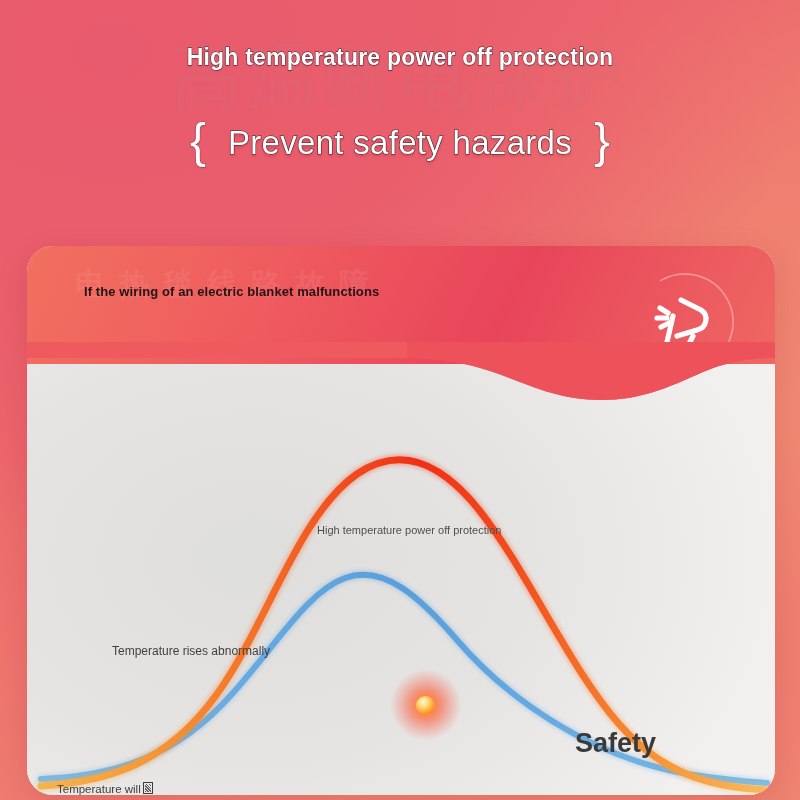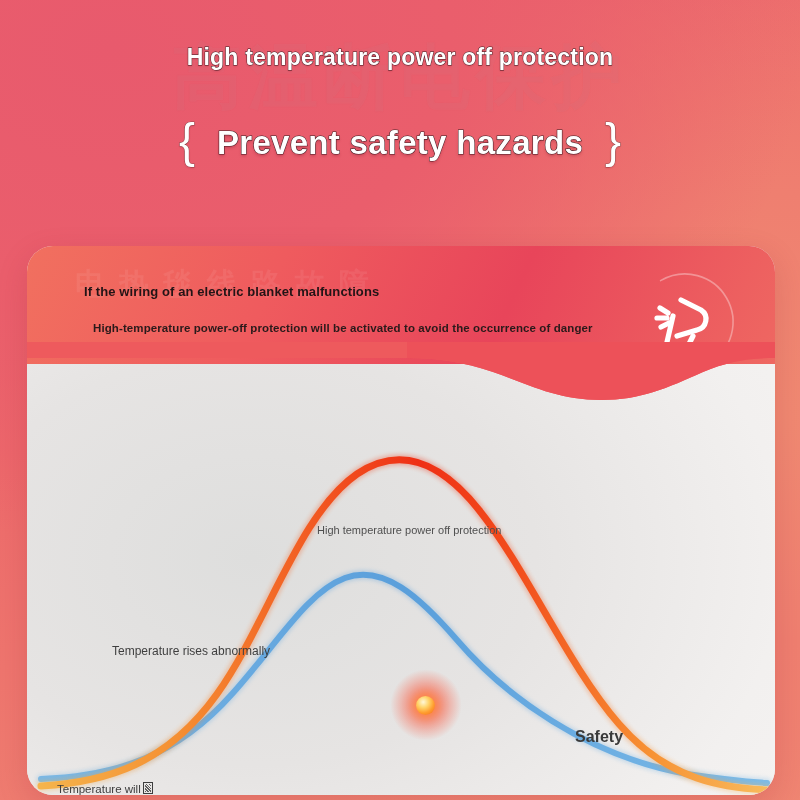--- a/index.html
+++ b/index.html
@@ -38,21 +38,21 @@
   .hero-sub-row{
     margin-top:48px;display:flex;align-items:center;justify-content:center;gap:22px;
   }
   .brace{
     font-size:48px;font-weight:400;color:#fff;line-height:1;
     -webkit-text-stroke:0.6px #5a3030;paint-order:stroke fill;
     text-shadow:0 1px 2px rgba(120,20,40,.28);
     transform:translateY(-2px);
   }
   .hero-sub{
-    font-size:33px;font-weight:700;color:#ffffff;letter-spacing:.3px;
+    font-size:33px;font-weight:400;color:#ffffff;letter-spacing:.3px;
     -webkit-text-stroke:1.1px #3a2226;paint-order:stroke fill;
     text-shadow:0 2px 3px rgba(120,20,40,.30);
   }
 
   
   .card{
     position:absolute;left:27px;top:246px;width:748px;height:549px;
     border-radius:26px;overflow:hidden;
     box-shadow:0 10px 30px rgba(150,30,50,.18);
     background:#eceaea;
@@ -83,21 +83,21 @@
     position:absolute;left:0;top:118px;width:100%;height:431px;
     background:
       radial-gradient(95% 120% at 30% 45%, #dededd 0%, #e6e4e3 40%, #f2f0ef 75%, #f6f4f3 100%);
   }
   .chart-svg{position:absolute;left:0;top:0;width:748px;height:431px;}
 
   .lbl{position:absolute;color:#4b4b4b;white-space:nowrap;}
   .lbl-chart-title{left:290px;top:160px;font-size:11px;color:#4f4f4f;}
   .lbl-rises{left:85px;top:280px;font-size:12px;color:#3f3f3f;text-align:center;}
   .lbl-templine{left:30px;top:418px;font-size:11.5px;color:#3d3d3d;}
-  .lbl-safety{left:548px;top:364px;font-size:16px;font-weight:700;color:#3a3a3a;}
+  .lbl-safety{left:548px;top:364px;font-size:27px;font-weight:700;color:#3a3a3a;}
 
   .tofu{
     display:inline-block;width:8px;height:10px;border:1px solid #3d3d3d;
     vertical-align:-1px;margin-left:2px;position:relative;
   }
   .tofu::after{
     content:"";position:absolute;left:1px;top:1px;right:1px;bottom:1px;
     background:repeating-linear-gradient(45deg,#3d3d3d 0 1px,transparent 1px 2px);
     opacity:.8;
   }
@@ -128,21 +128,20 @@
       <span class="hero-sub">Prevent safety hazards</span>
       <span class="brace">}</span>
     </div>
   </div>
 
   <div class="card">
 
     <div class="card-head">
       <div class="card-head-ghost">电热毯线路故障</div>
       <h2>If the wiring of an electric blanket malfunctions</h2>
-      <p>High-temperature power-off protection will be activated to avoid the occurrence of danger</p>
 
       <svg class="broken-wire" viewBox="0 0 116 116">
         <circle cx="58" cy="58" r="48" fill="none" stroke="rgba(255,255,255,.35)" stroke-width="1.6" stroke-dasharray="200 100" transform="rotate(-120 58 58)"></circle>
         <g fill="none" stroke="#ffffff" stroke-width="5.2" stroke-linecap="round" stroke-linejoin="round">
           <path d="M54 36 L74 46 A11 11 0 0 1 70 66 L50 72"></path>
           <path d="M46 52 L40 78 A11 11 0 0 0 58 88 L66 72"></path>
           <path d="M33 44 L41 49 M30 54 L40 54 M34 63 L42 59"></path>
         </g>
       </svg>
     </div>

